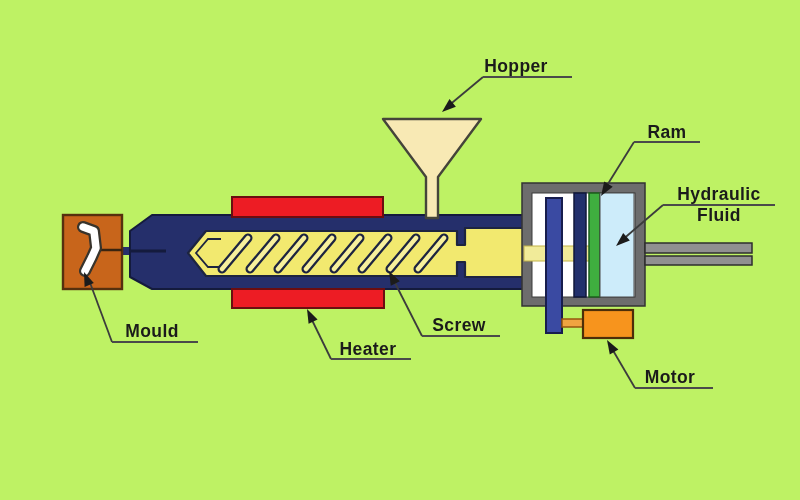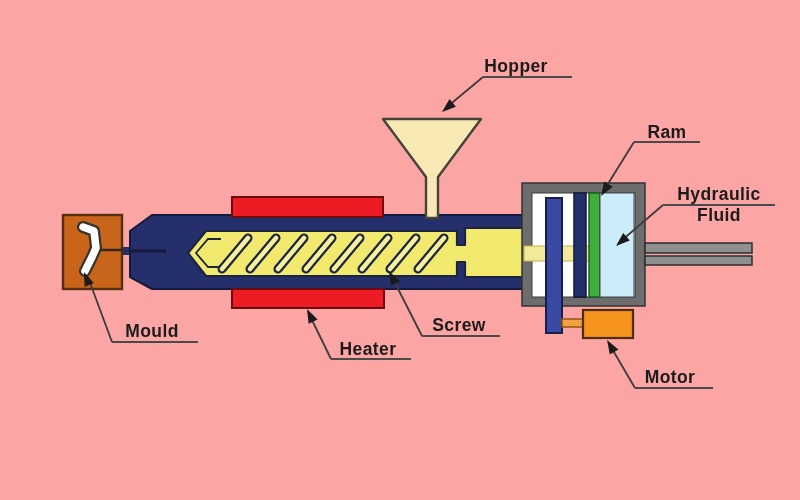--- a/index.html
+++ b/index.html
@@ -1,17 +1,17 @@
 <!DOCTYPE html>
 <html><head>
 <meta charset="utf-8">
 <style>
   html,body{margin:0;padding:0;background:#ffffff;}
   .stage{
-    position:relative;width:800px;height:500px;background:#fca5a5;overflow:hidden;
+    position:relative;width:800px;height:500px;background:#bef264;overflow:hidden;
     font-family:"Liberation Sans",sans-serif;
   }
   svg{position:absolute;left:0;top:0;}
   .lbl{
     font-family:"Liberation Sans","DejaVu Sans",sans-serif;
     font-weight:bold;font-size:17.5px;fill:#1b1b1b;letter-spacing:.4px;
   }
   .leader{stroke:#3c3c3c;stroke-width:1.8;fill:none;}
   .underline{stroke:#4a4a4a;stroke-width:2;fill:none;}
   .arrowhead{fill:#1b1b1b;stroke:none;}

